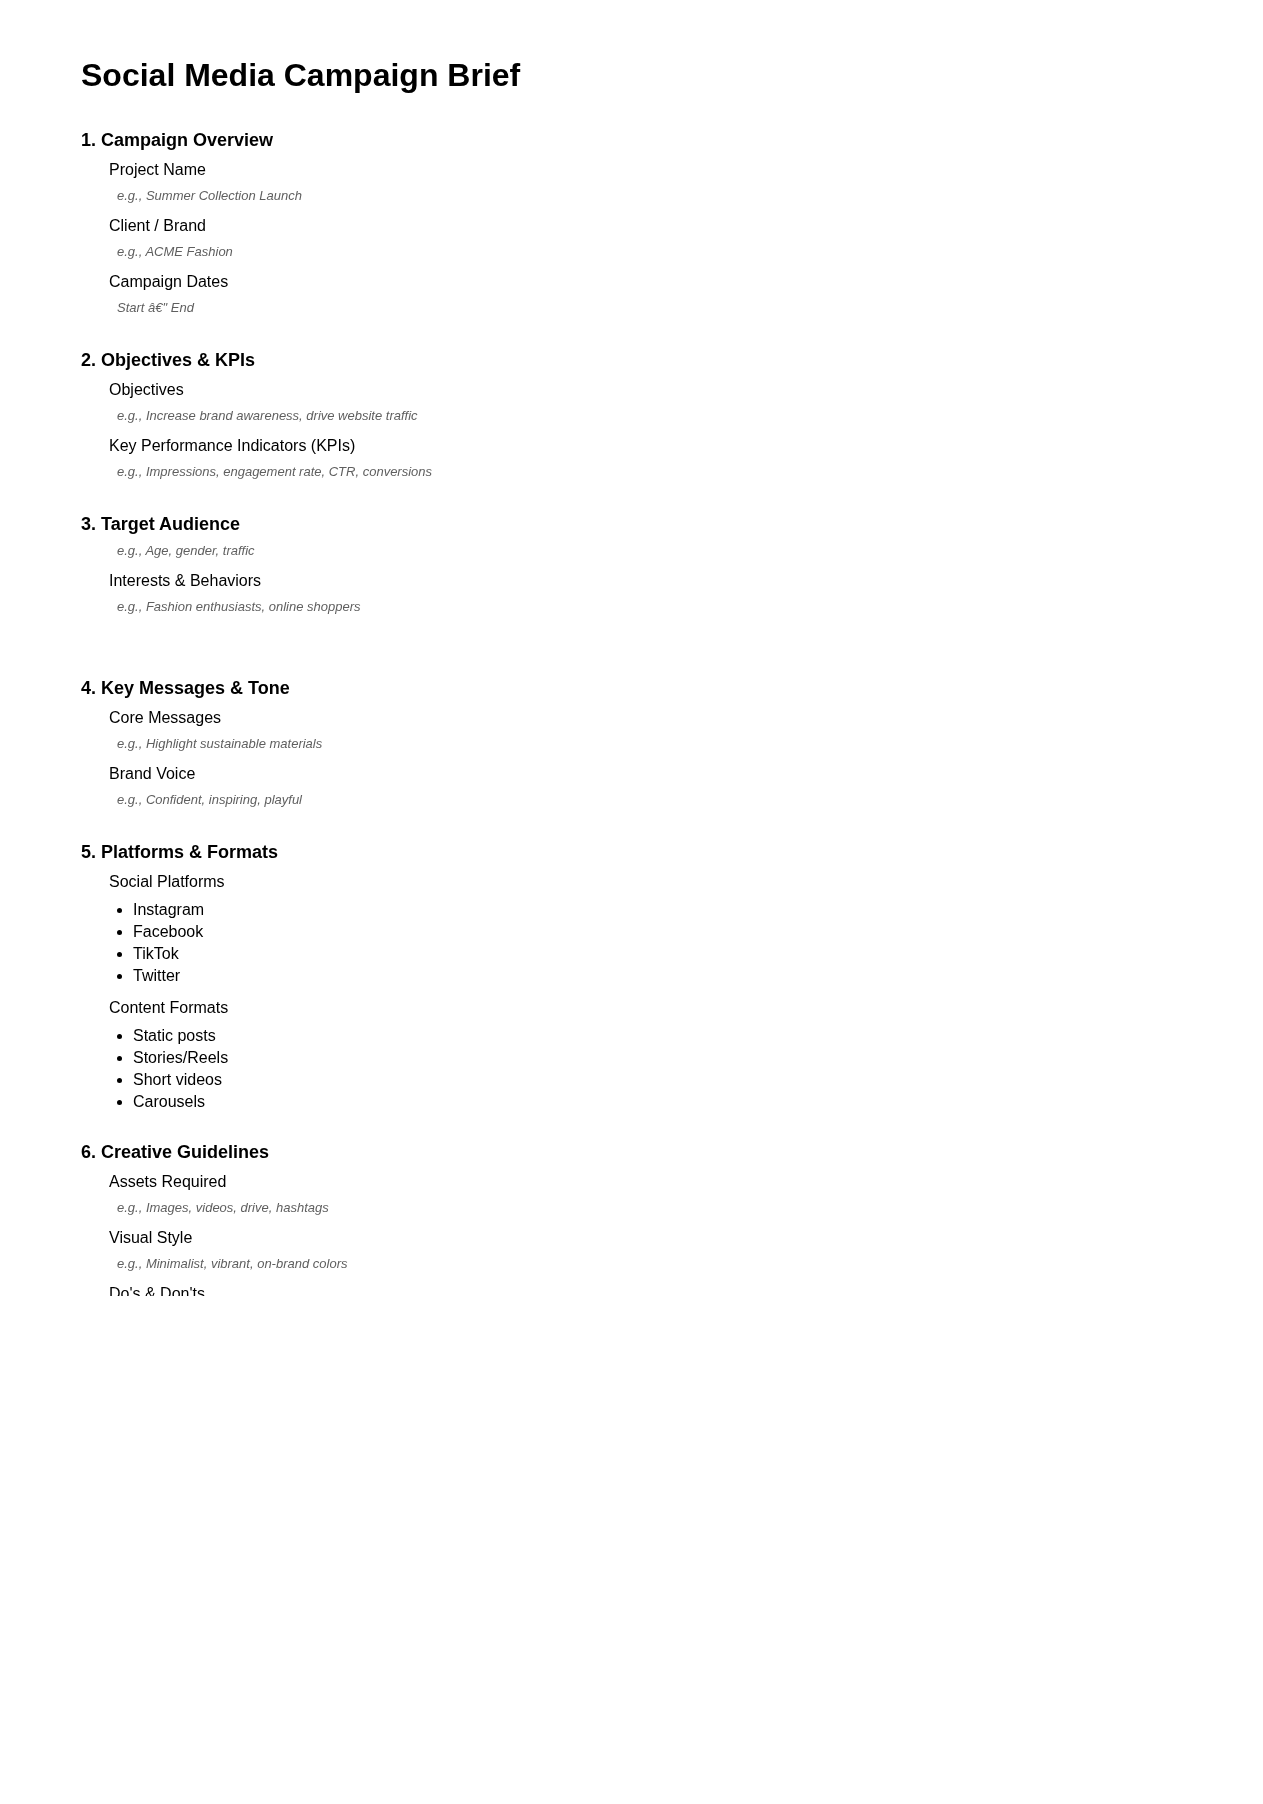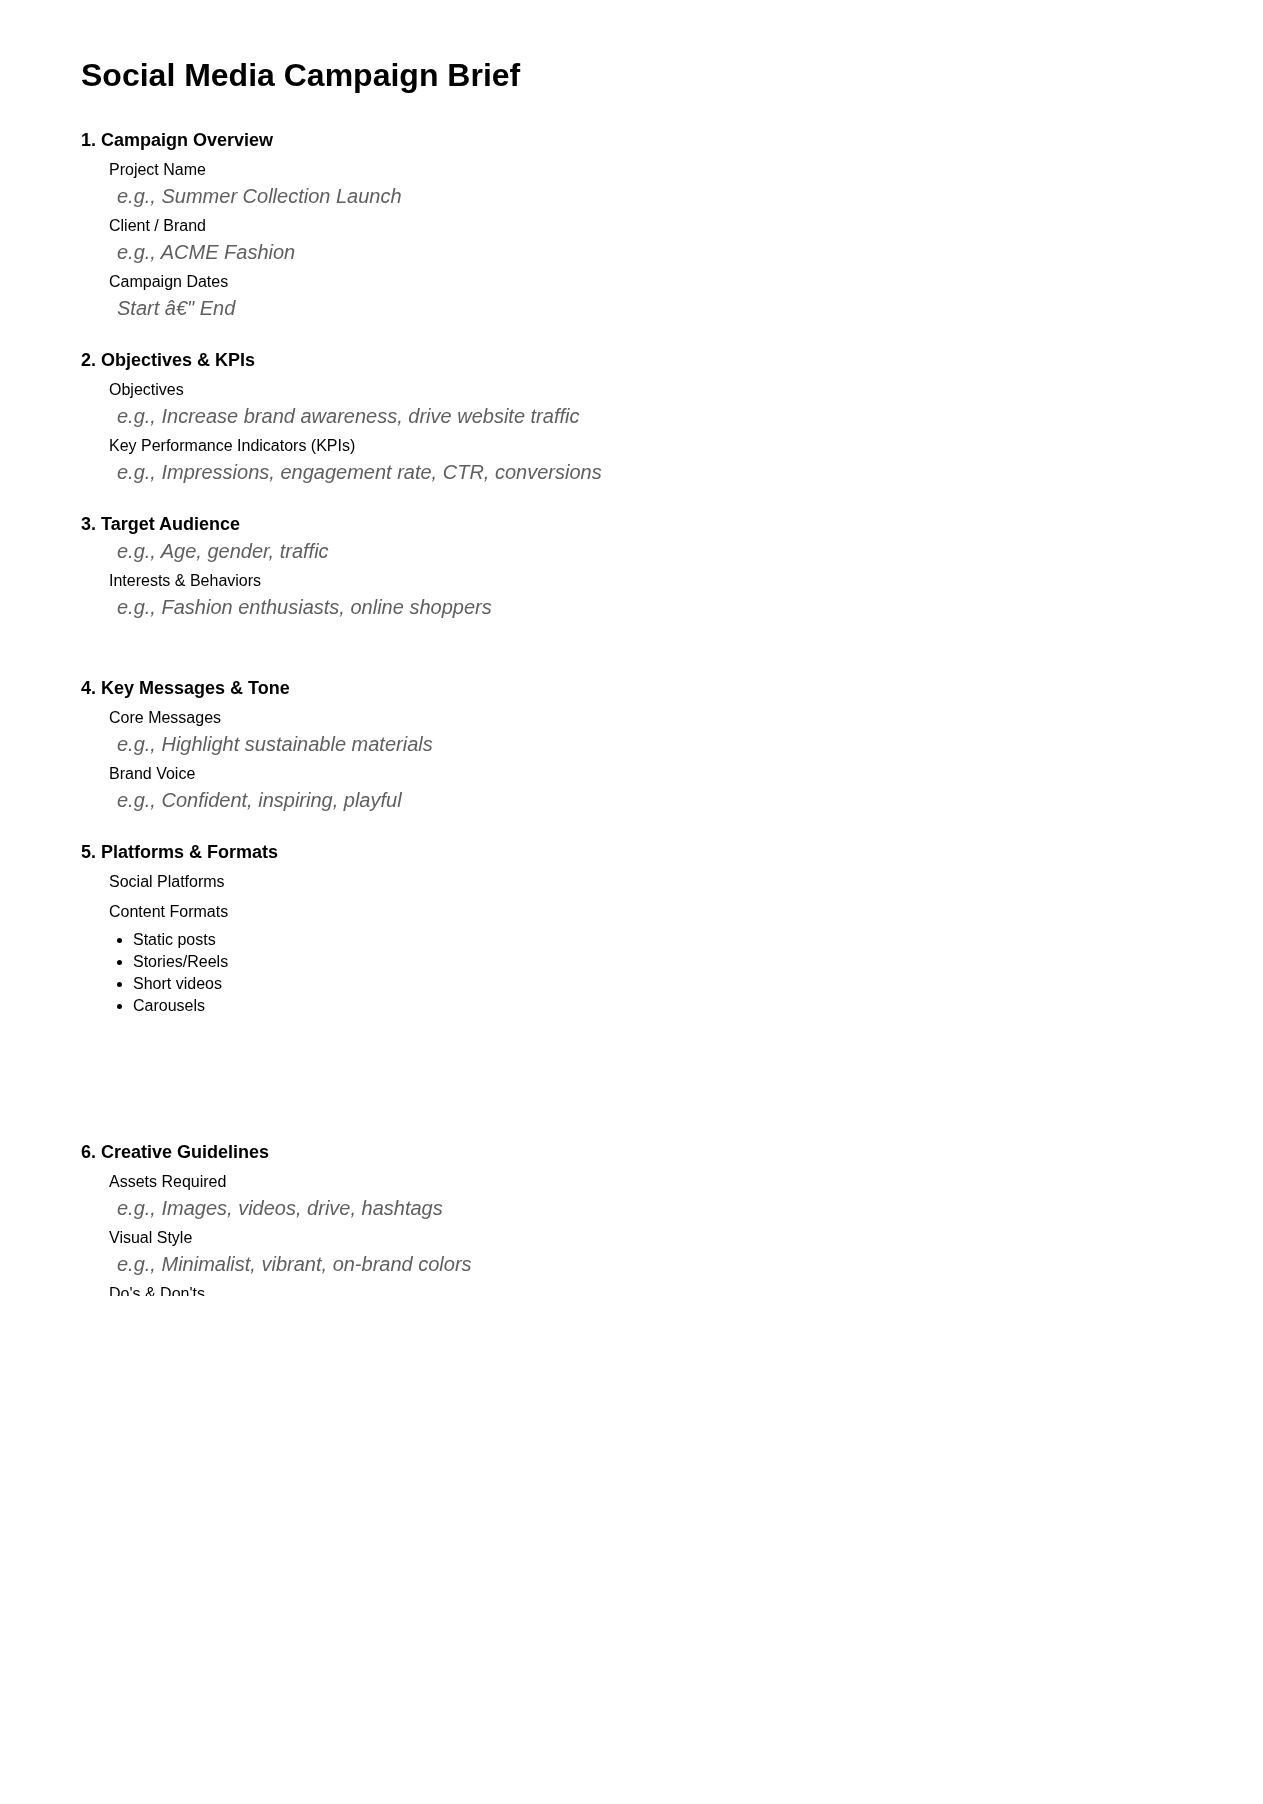--- a/index.html
+++ b/index.html
@@ -56,21 +56,21 @@
       margin-left: 28px;
     }
     .field-label {
       font-size: 16px;
       line-height: 18px;
       height: 18px;
       margin-top: 11px;
       white-space: nowrap;
     }
     .field-value {
-      font-size: 20px;
+      font-size: 13px;
       line-height: 18px;
       height: 18px;
       margin-top: 8px;
       margin-left: 8px;
       font-style: italic;
       color: #5f5f5f;
       white-space: nowrap;
     }
     .field + .field .field-label {
       margin-top: 12px;
@@ -155,20 +155,26 @@
       <div class="field">
         <div class="field-label">Brand Voice</div>
         <div class="field-value">e.g., Confident, inspiring, playful</div>
       </div>
     </div>
 
     <div class="section" style="top:842px;">
       <h2>5. Platforms &amp; Formats</h2>
       <div class="field">
         <div class="field-label">Social Platforms</div>
+        <ul class="bullets">
+          <li>Instagram</li>
+          <li>Facebook</li>
+          <li>TikTok</li>
+          <li>Twitter</li>
+        </ul>
       </div>
       <div class="field" style="margin-top:4px;">
         <div class="field-label">Content Formats</div>
         <ul class="bullets">
           <li>Static posts</li>
           <li>Stories/Reels</li>
           <li>Short videos</li>
           <li>Carousels</li>
         </ul>
       </div>

